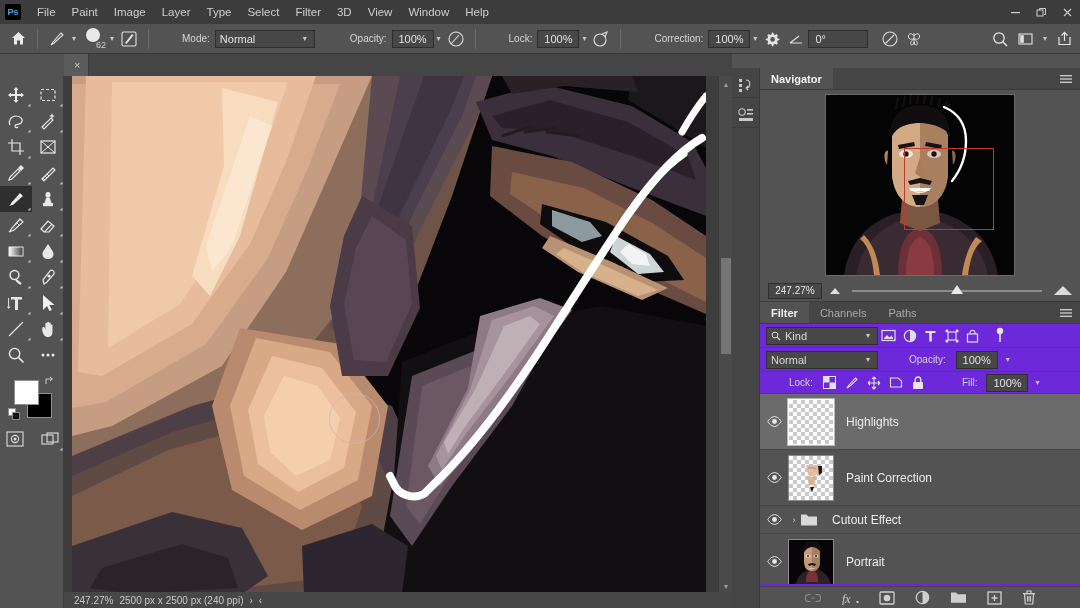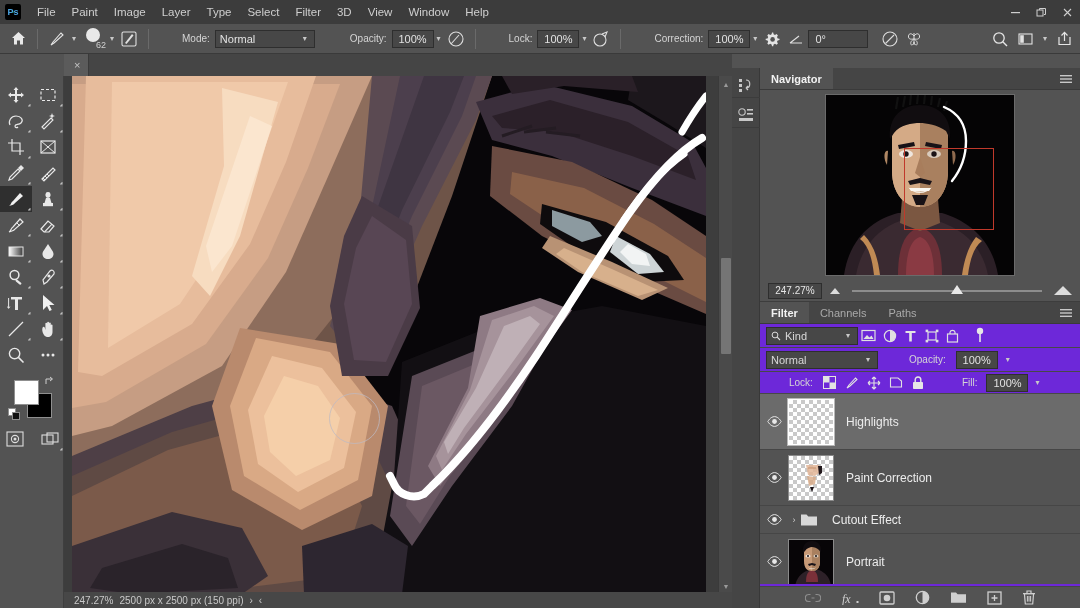--- a/index.html
+++ b/index.html
@@ -199,21 +199,21 @@
     border-bottom:9px solid #e8e8e8;
   }
   .mtn-sm { width:0;height:0;border-left:5px solid transparent;border-right:5px solid transparent;border-bottom:6px solid #dcdcdc; }
   .mtn-lg { width:0;height:0;border-left:9px solid transparent;border-right:9px solid transparent;border-bottom:9px solid #dcdcdc; }
 
   .layers-filter {
     height:24px; display:flex; align-items:center; gap:0px; padding:0 6px;
     border-bottom:1px solid #484848;
   }
   .kind-sel {
-    background:#474747; border:1px solid #2e2e2e; height:18px; width:92px;
+    background:#474747; border:1px solid #2e2e2e; height:18px; width:112px;
     display:flex; align-items:center; padding:0 4px; gap:4px; font-size:11px;
     justify-content:space-between;
   }
   .filt-ico { width:21px; height:20px; display:flex; align-items:center; justify-content:center; color:#e0e0e0; }
   .blend-row {
     height:24px; display:flex; align-items:center; padding:0 6px; gap:5px;
     border-bottom:1px solid #484848;
   }
   .blend-sel {
     background:#474747; border:1px solid #2e2e2e; height:18px; width:112px;
@@ -731,21 +731,21 @@
       <div class="thumb"></div>
       <div class="arw dn">▼</div>
     </div>
 
     <div class="hscroll">
       <div class="thumb"></div>
     </div>
 
     <div class="statusbar">
       <span>247.27%</span>
-      <span>2500 px x 2500 px (150 ppi)</span>
+      <span>2500 px x 2500 px (240 ppi)</span>
       <span>›</span>
       <span>‹</span>
     </div>
   </div>
 
   <div class="icon-rail">
     <div class="rail-btn">
       <svg width="18" height="18" viewBox="0 0 18 18">
         <rect x="2" y="3" width="3" height="3" fill="#c7c7c7"></rect>
         <rect x="2" y="8" width="3" height="3" fill="#c7c7c7"></rect>

